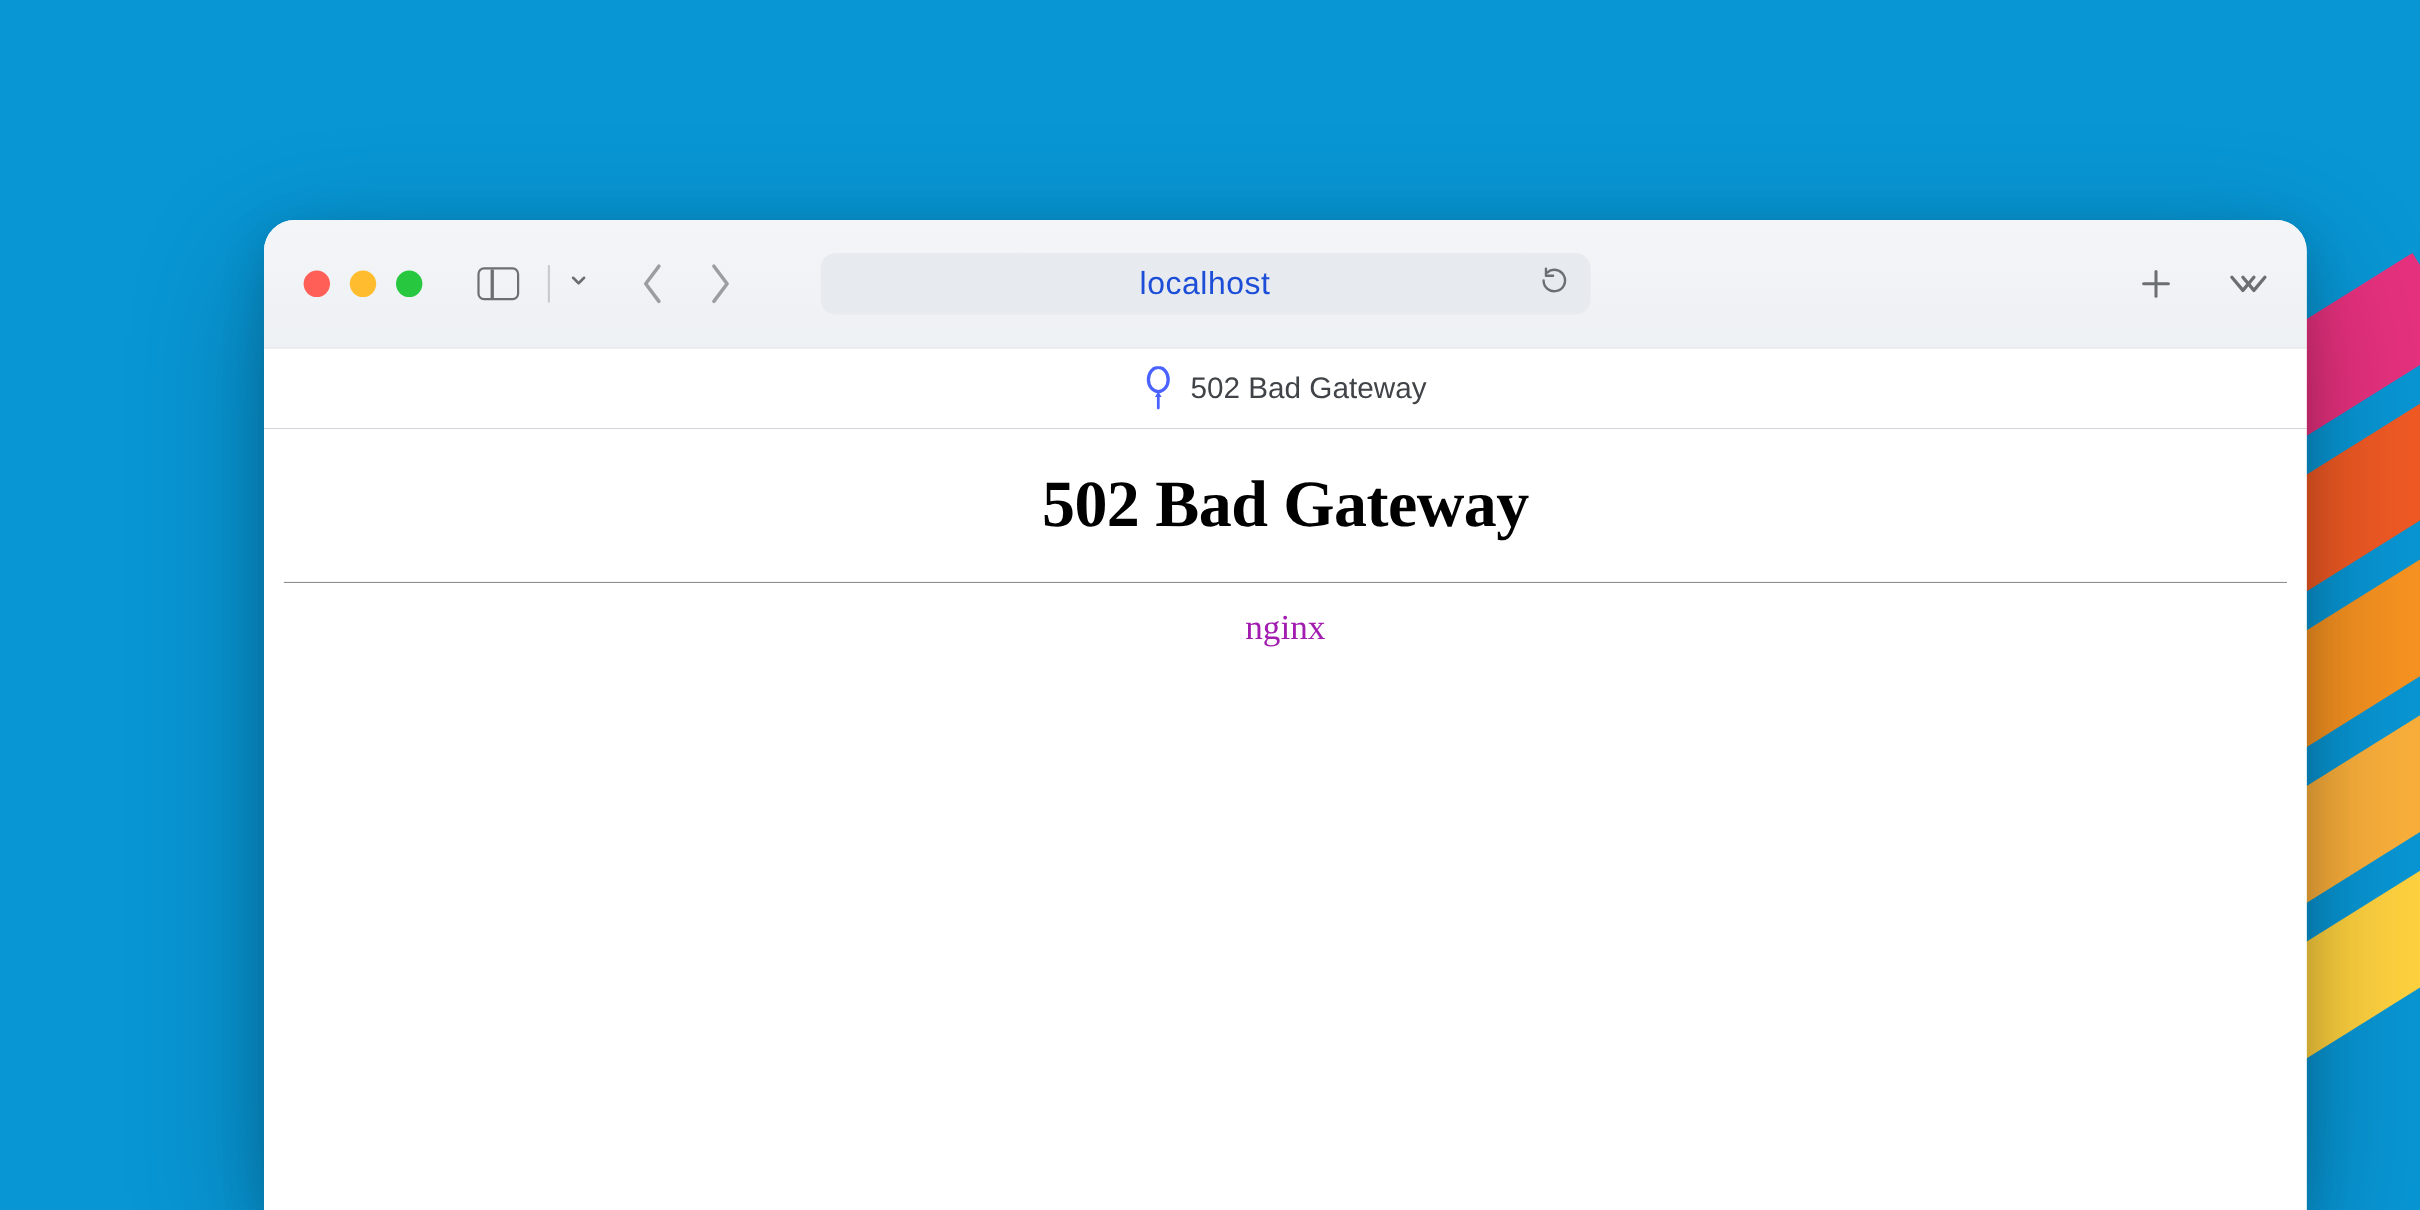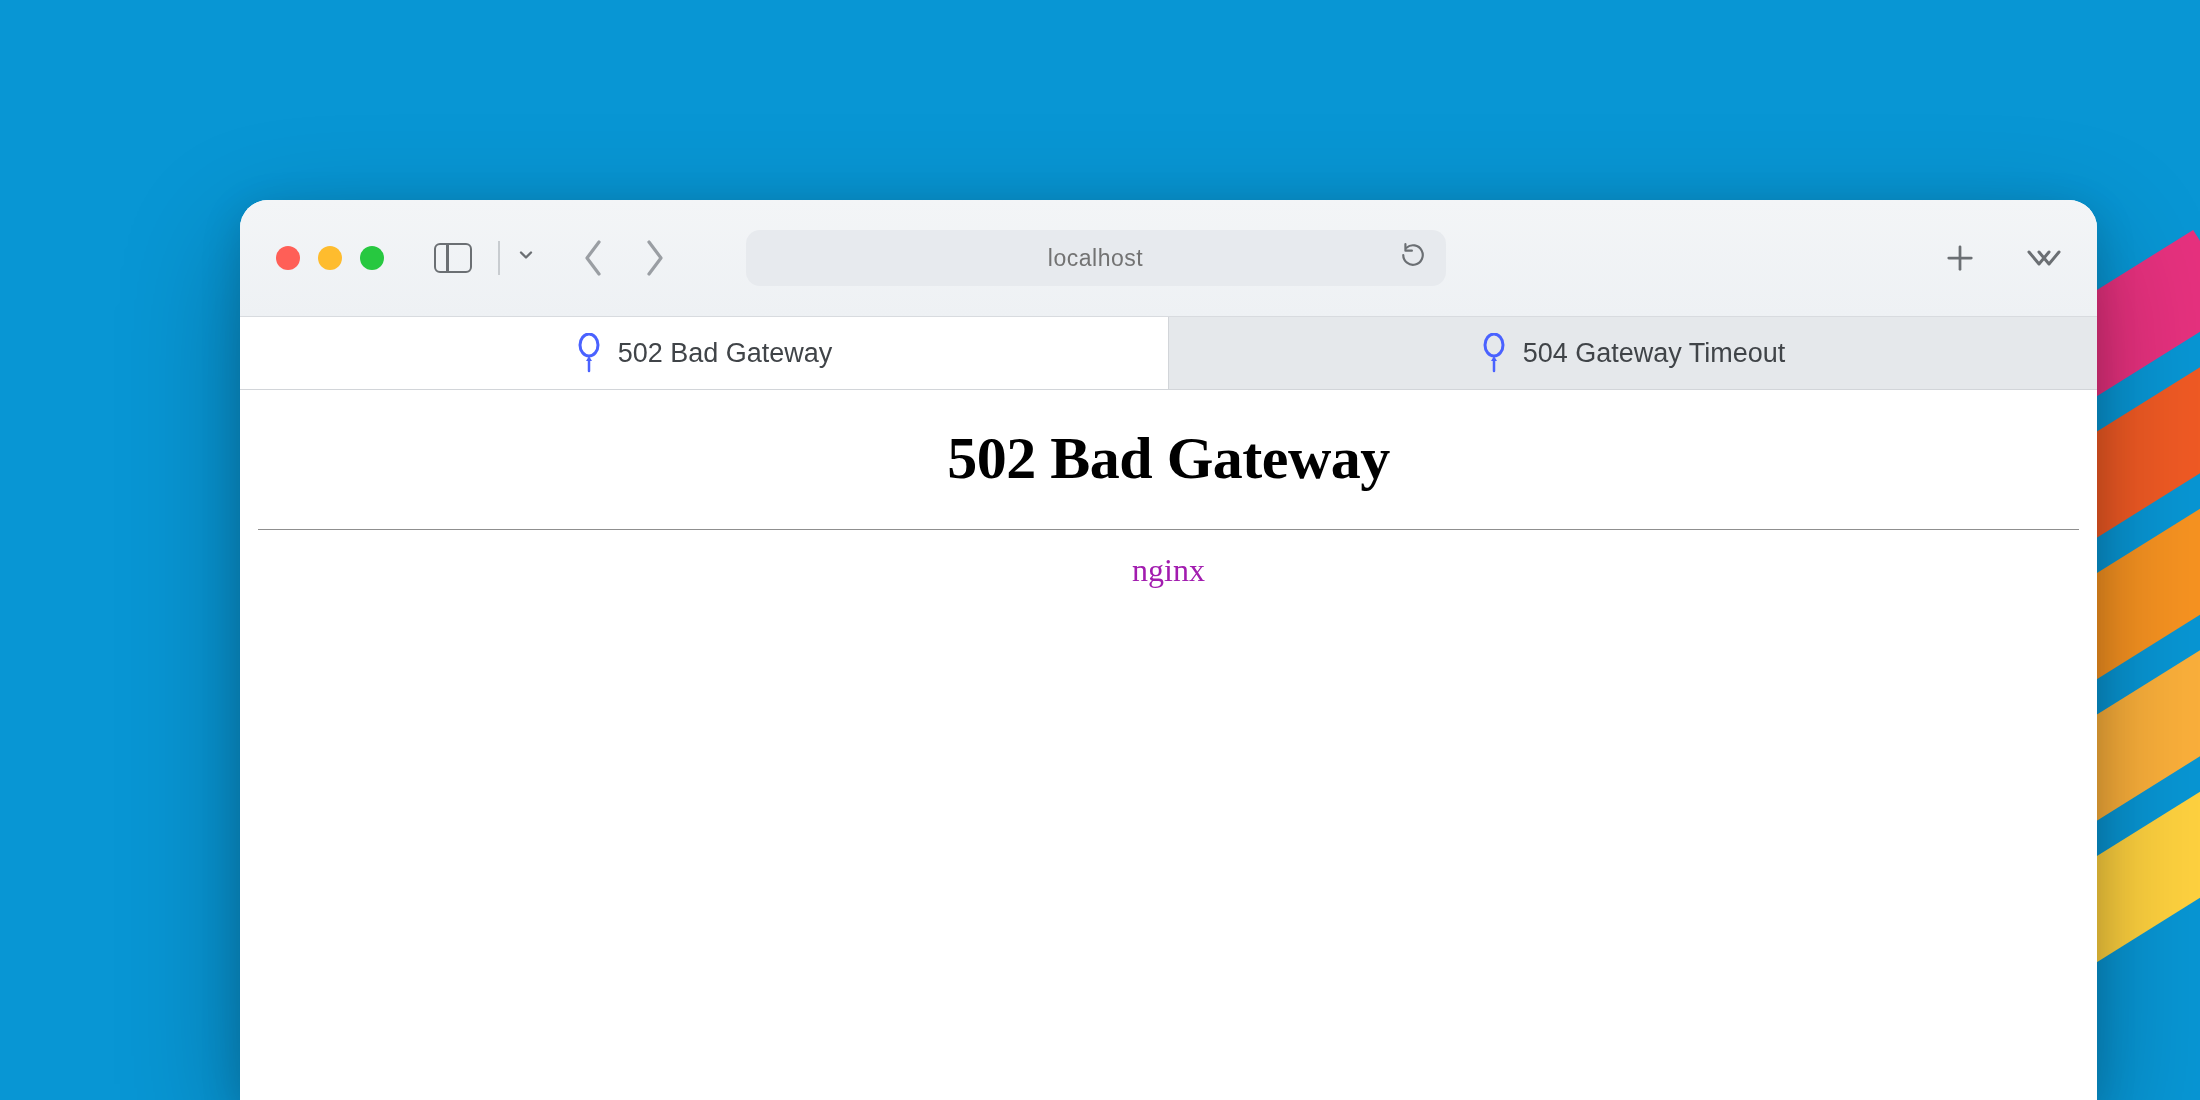--- a/index.html
+++ b/index.html
@@ -136,22 +136,22 @@
       height: 56px;
       background: #e7eaee;
       border-radius: 14px;
       display: flex;
       align-items: center;
       justify-content: center;
       position: relative;
       margin-left: 24px;
     }
     .address-text {
-      color: #737373;
-      font-size: 23px;
+      color: #1d4ed8;
+      font-size: 29px;
       letter-spacing: 0.5px;
     }
     .reload-icon {
       position: absolute;
       right: 20px;
       color: #6b6f73;
       font-size: 28px;
     }
     
     .toolbar-right {
@@ -305,30 +305,20 @@
     <div class="tab active">
       <span class="balloon-icon">
         <svg viewBox="0 0 26 40">
           <ellipse cx="13" cy="12" rx="9" ry="11" fill="none" stroke="#4a62ff" stroke-width="3"></ellipse>
           <path d="M13 23 L10 28 L16 28 Z" fill="#4a62ff"></path>
           <line x1="13" y1="28" x2="13" y2="38" stroke="#4a62ff" stroke-width="2.5" stroke-linecap="round"></line>
         </svg>
       </span>
       <span>502 Bad Gateway</span>
     </div>
-    <div class="tab inactive">
-      <span class="balloon-icon">
-        <svg viewBox="0 0 26 40">
-          <ellipse cx="13" cy="12" rx="9" ry="11" fill="none" stroke="#4a62ff" stroke-width="3"></ellipse>
-          <path d="M13 23 L10 28 L16 28 Z" fill="#4a62ff"></path>
-          <line x1="13" y1="28" x2="13" y2="38" stroke="#4a62ff" stroke-width="2.5" stroke-linecap="round"></line>
-        </svg>
-      </span>
-      <span>504 Gateway Timeout</span>
-    </div>
   </div>
 
   <div class="content">
     <h1 class="error-heading">502 Bad Gateway</h1>
     <hr>
     <div class="server-name">nginx</div>
   </div>
 
 </div>
 

